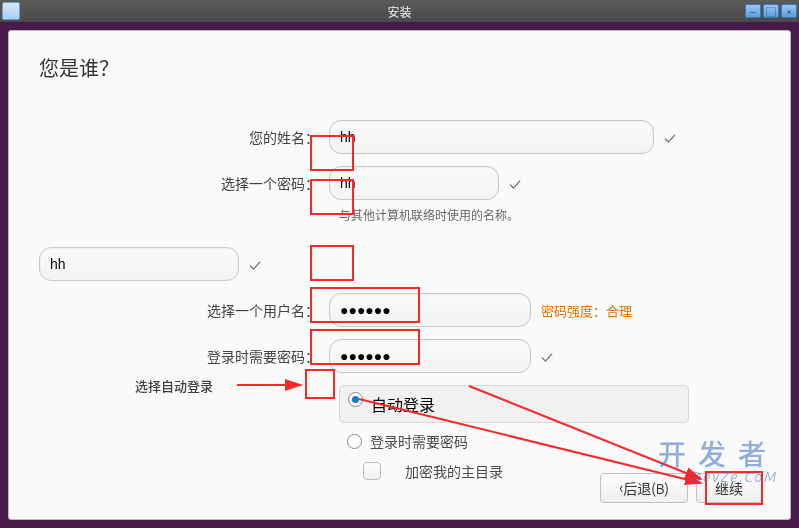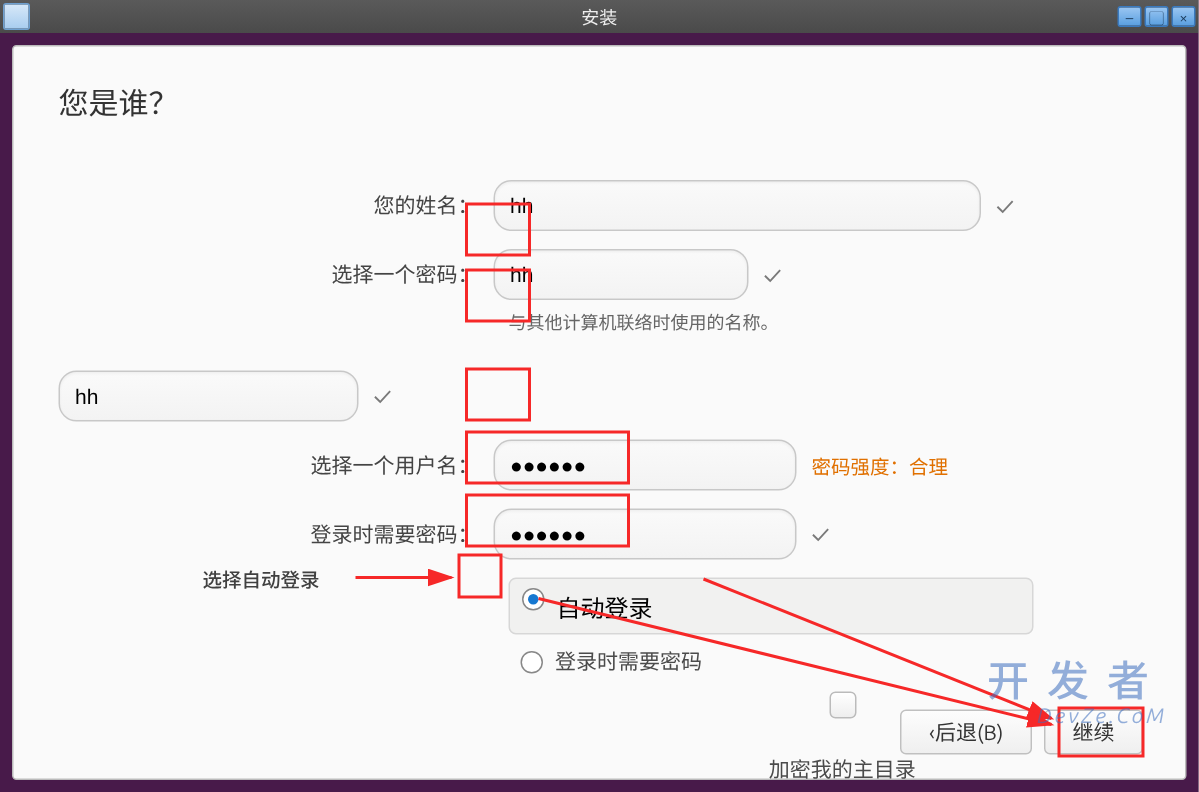--- a/index.html
+++ b/index.html
@@ -151,21 +151,20 @@
     background:#1678d1;
   }
   .encrypt-row {
     margin-left:324px;
     margin-top:6px;
     display:flex;
     align-items:center;
     gap:24px;
     font-size:14px;
     color:#4b4b4b;
-    flex-direction:column;
   }
   .chk {
     width:18px; height:18px;
     border:1px solid #bbb;
     border-radius:4px;
     background:linear-gradient(#fff,#eee);
   }
   .bottom-bar {
     position:absolute;
     right:28px;

